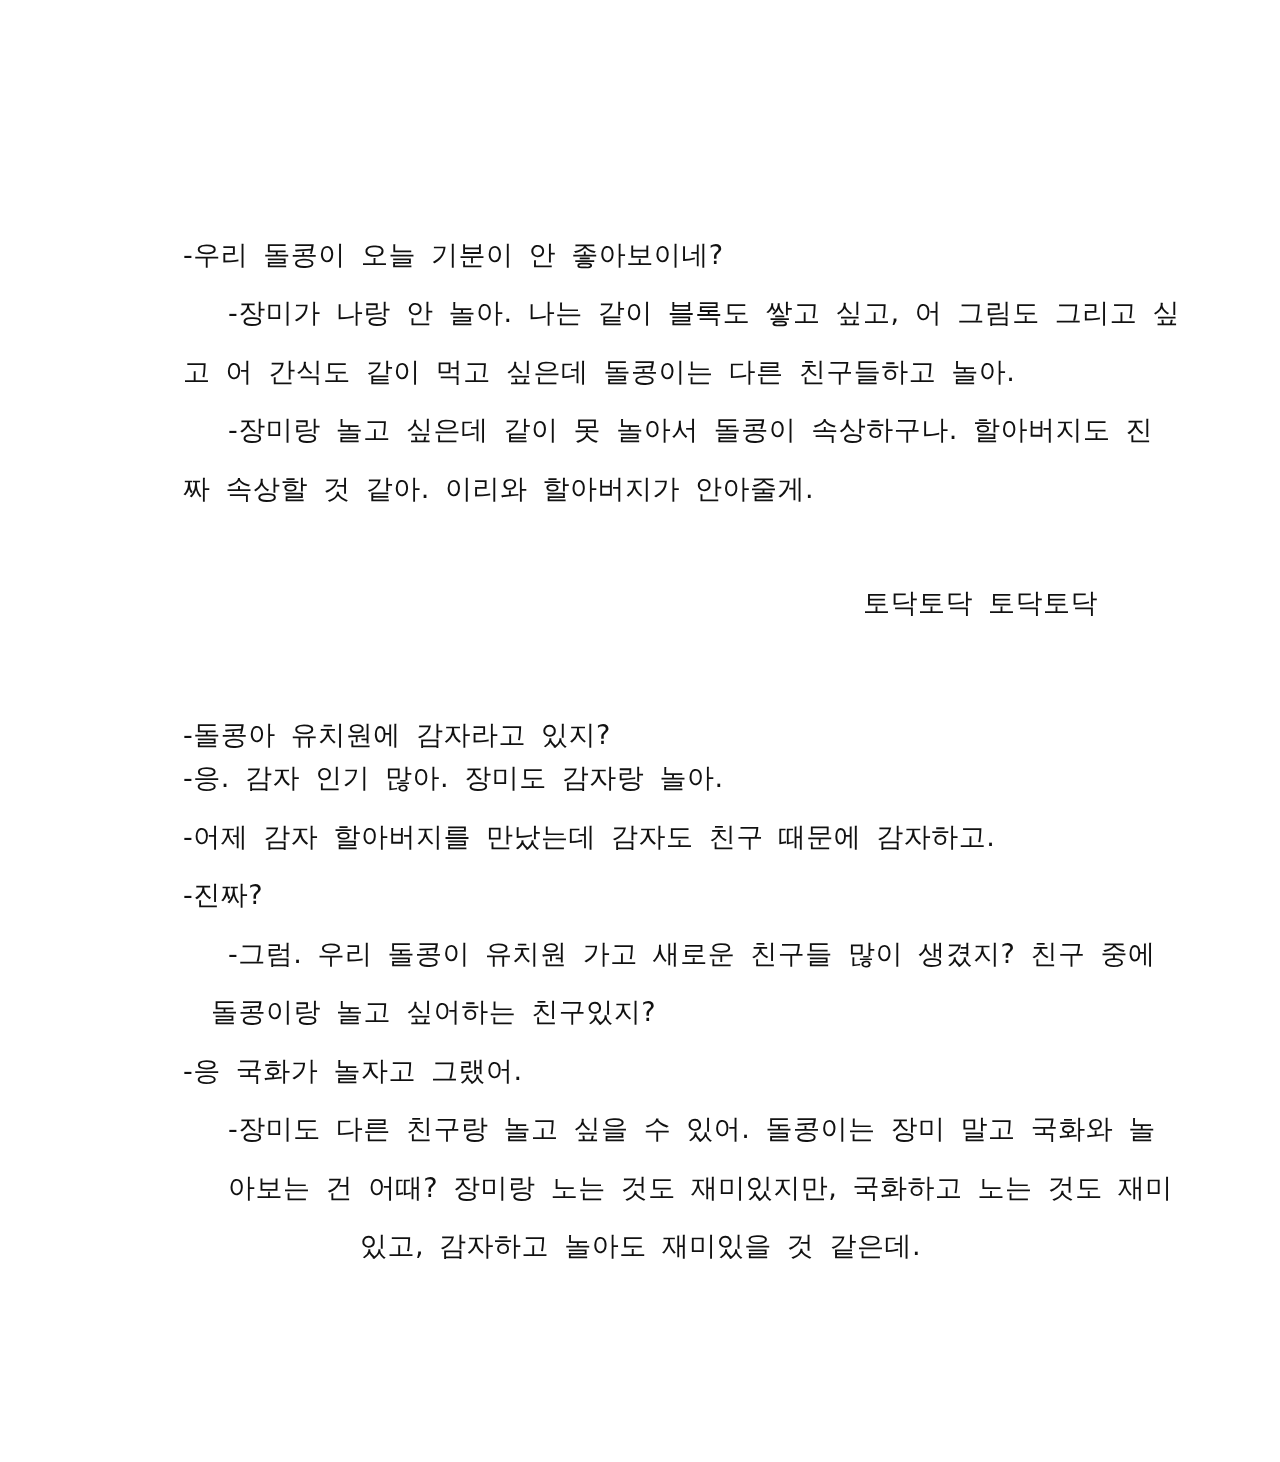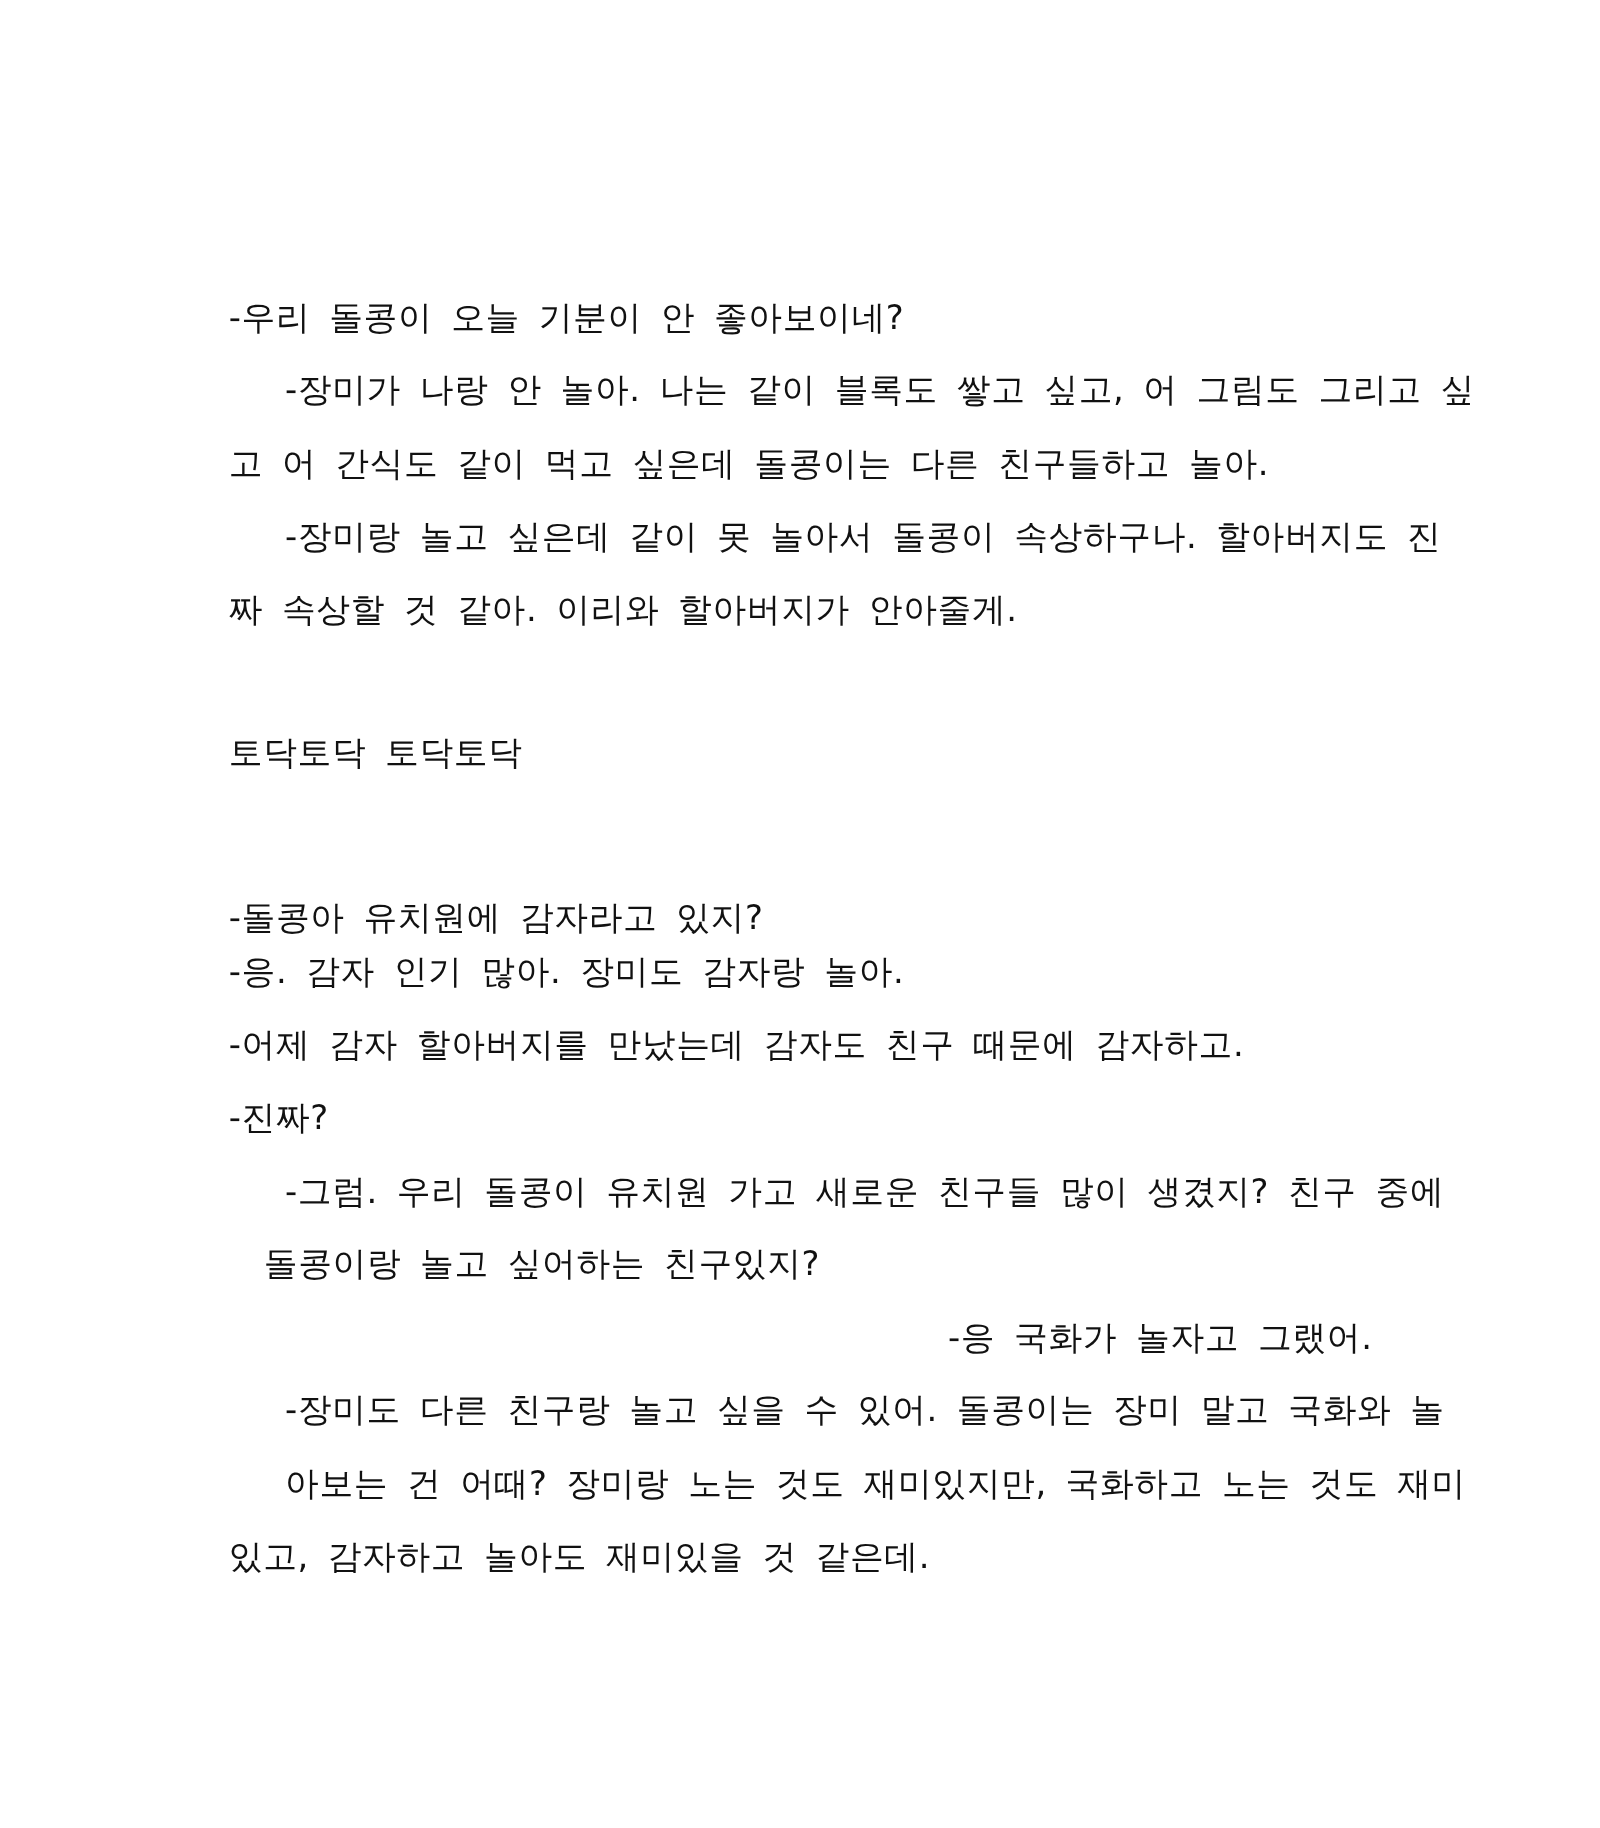--- a/index.html
+++ b/index.html
@@ -44,26 +44,26 @@
 <body>
 
 <div class="page">
 
   <div class="line" style="top:238px;">-우리 돌콩이 오늘 기분이 안 좋아보이네?</div>
   <div class="line justify" style="top:296px;">-장미가 나랑 안 놀아. 나는 같이 블록도 쌓고 싶고, 어 그림도 그리고 싶</div>
   <div class="line" style="top:355px;">고 어 간식도 같이 먹고 싶은데 돌콩이는 다른 친구들하고 놀아.</div>
   <div class="line justify" style="top:413px;">-장미랑 놀고 싶은데 같이 못 놀아서 돌콩이 속상하구나. 할아버지도 진</div>
   <div class="line" style="top:472px;">짜 속상할 것 같아. 이리와 할아버지가 안아줄게.</div>
 
-  <div class="line" style="top:586px;">토닥토닥 토닥토닥</div>
+  <div class="line" style="top:586px;text-align:right;">토닥토닥 토닥토닥</div>
 
   <div class="line" style="top:718px;">-돌콩아 유치원에 감자라고 있지?</div>
   <div class="line" style="top:761px;">-응. 감자 인기 많아. 장미도 감자랑 놀아.</div>
   <div class="line" style="top:820px;">-어제 감자 할아버지를 만났는데 감자도 친구 때문에 감자하고.</div>
   <div class="line" style="top:878px;">-진짜?</div>
   <div class="line justify" style="top:937px;">-그럼. 우리 돌콩이 유치원 가고 새로운 친구들 많이 생겼지? 친구 중에</div>
   <div class="line" style="top:995px;margin-left:28px;">돌콩이랑 놀고 싶어하는 친구있지?</div>
-  <div class="line" style="top:1054px;text-align:right;">-응 국화가 놀자고 그랬어.</div>
+  <div class="line" style="top:1054px;">-응 국화가 놀자고 그랬어.</div>
   <div class="line justify" style="top:1112px;">-장미도 다른 친구랑 놀고 싶을 수 있어. 돌콩이는 장미 말고 국화와 놀</div>
   <div class="line justify" style="top:1171px;">아보는 건 어때? 장미랑 노는 것도 재미있지만, 국화하고 노는 것도 재미</div>
-  <div class="line" style="top:1229px;">있고, 감자하고 놀아도 재미있을 것 같은데.</div>
+  <div class="line" style="top:1229px;text-align:center;">있고, 감자하고 놀아도 재미있을 것 같은데.</div>
 
 </div>
 
 </body></html>

